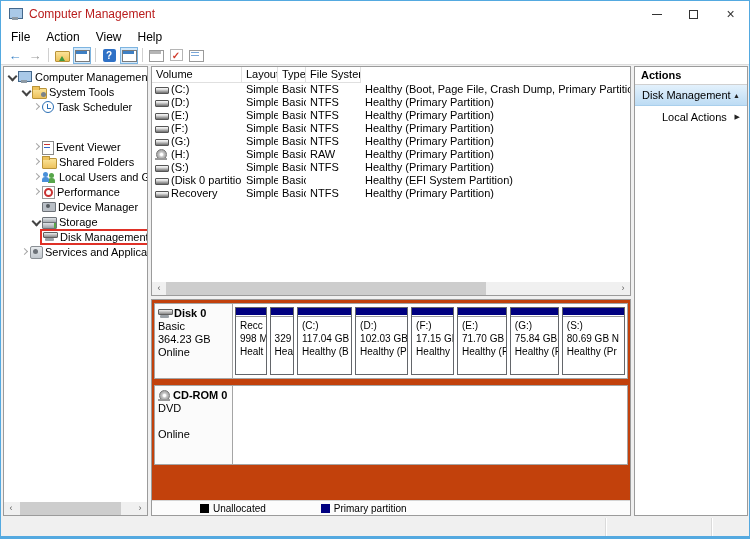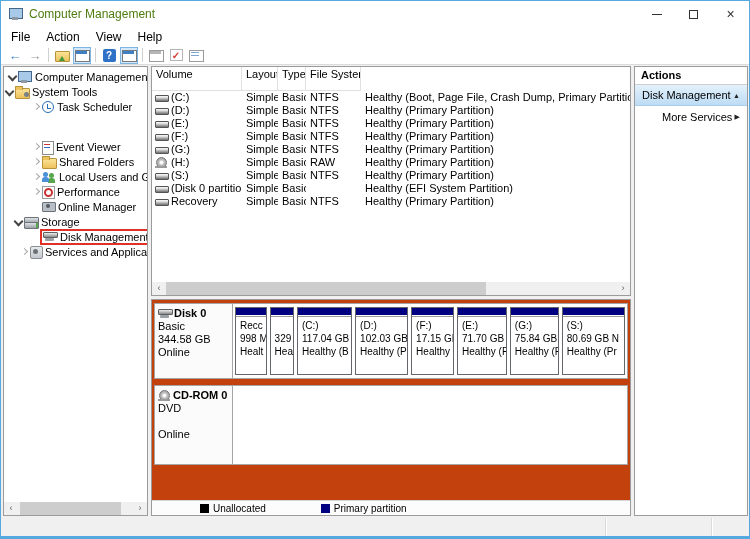--- a/index.html
+++ b/index.html
@@ -1,20 +1,20 @@
 <!DOCTYPE html>
 <html><head>
 <meta charset="utf-8">
 <style>
   html,body{margin:0;padding:0;background:#e8e8e8;font-family:"Liberation Sans",sans-serif;}
   *{box-sizing:border-box;}
   .window{width:750px;height:539px;border:1px solid #54a9e0;border-bottom:3px solid #54a9e0;background:#fff;display:flex;flex-direction:column;overflow:hidden;}
   
   .titlebar{height:26px;display:flex;align-items:center;padding-left:8px;background:#fff;flex:none;}
-  .title-text{font-size:12px;color:#4d7c0f;margin-left:6px;flex:1;}
+  .title-text{font-size:12px;color:#b91c1c;margin-left:6px;flex:1;}
   .win-btn{width:37px;height:26px;display:flex;align-items:center;justify-content:center;color:#333;}
   .glyph-min{width:10px;height:1px;background:#333;display:inline-block;}
   .glyph-max{width:9px;height:9px;border:1px solid #333;display:inline-block;}
   .glyph-close{font-size:14px;line-height:14px;color:#333;}
   
   .menubar{height:19px;display:flex;align-items:center;padding-left:2px;flex:none;}
   .menu-item{font-size:12px;padding:2px 8px;color:#000;text-align:right;}
   
   .toolbar{height:19px;display:flex;align-items:center;padding-left:4px;border-bottom:1px solid #dcdcdc;flex:none;}
   .tb-btn{width:18px;height:17px;display:flex;align-items:center;justify-content:center;border:1px solid transparent;margin:0 1px;background:transparent;padding:0;}
@@ -87,21 +87,21 @@
   .i-properties-icon::after{content:"";position:absolute;left:2px;top:2px;width:8px;height:6px;background:repeating-linear-gradient(#7aa7d8 0 1px,#fff 1px 3px);}
   
   .hscroll{height:13px;background:#f0f0f0;display:flex;align-items:stretch;flex:none;}
   .hs-arrow{width:14px;display:flex;align-items:center;justify-content:center;color:#5f5f5f;font-size:9px;line-height:9px;}
   .hs-track{flex:1;position:relative;}
   .hs-thumb{position:absolute;top:0;bottom:0;background:#cdcdcd;}
   
   .main-pane{flex:1;display:flex;flex-direction:column;margin:0 3px;min-width:0;}
   .volume-pane{height:230px;background:#fff;border:1px solid #9b9b9b;display:flex;flex-direction:column;flex:none;}
   .vol-grid{display:grid;grid-template-columns:90px 36px 28px 55px 1fr;font-size:11px;}
-  .vol-head{height:24px;line-height:15px;padding-left:4px;border-right:1px solid #e0e0e0;border-bottom:1px solid #e0e0e0;color:#000;white-space:nowrap;overflow:hidden;background:#fff;}
+  .vol-head{height:16px;line-height:15px;padding-left:4px;border-right:1px solid #e0e0e0;border-bottom:1px solid #e0e0e0;color:#000;white-space:nowrap;overflow:hidden;background:#fff;}
   .vol-cell{height:13px;line-height:13px;padding-left:4px;white-space:nowrap;overflow:hidden;}
   .vol-name{display:flex;align-items:center;gap:3px;padding-left:3px;}
   .vol-body{flex:1;overflow:hidden;}
   
   .disk-pane{flex:1;margin-top:3px;background:#c2410c;border:1px solid #9b9b9b;display:flex;flex-direction:column;min-height:0;}
   .disk-rows{flex:1;padding:3px 2px 0 2px;overflow:hidden;}
   .disk-row{display:flex;border:1px solid #a5a5a5;margin-bottom:6px;background:#fff;}
   .disk-label{width:78px;flex:none;border-right:1px solid #a5a5a5;padding:3px 3px;font-size:11px;line-height:13px;background:#fbfbfb;}
   .disk-label .dname{font-weight:bold;display:flex;align-items:center;gap:2px;}
   .disk-parts{flex:1;display:flex;gap:3px;padding:3px 2px;min-width:0;}
@@ -186,21 +186,21 @@
 
   <div class="content">
 
     <div class="tree-pane">
       <div class="tree-body" id="tree">
           <div class="tree-row" style="padding-left: 3px;">
             <span class="exp expanded"></span>
             <span class="ic i-computer-icon"></span>
             <span class="tree-label">Computer Management (Local</span>
           </div>
-          <div class="tree-row" style="padding-left: 0;">
+          <div class="tree-row" style="padding-left: 17px;">
             <span class="exp expanded"></span>
             <span class="ic i-folder i-system-tools-icon">
               <span class="dot"></span>
             </span>
             <span class="tree-label">System Tools</span>
           </div>
           <div class="tree-row" style="padding-left: 27px;">
             <span class="exp collapsed"></span>
             <span class="ic i-task-scheduler-icon"></span>
             <span class="tree-label">Task Scheduler</span>
@@ -221,23 +221,23 @@
             <span class="tree-label">Local Users and Groups</span>
           </div>
           <div class="tree-row" style="padding-left: 27px;">
             <span class="exp collapsed"></span>
             <span class="ic i-performance-icon"></span>
             <span class="tree-label">Performance</span>
           </div>
           <div class="tree-row" style="padding-left: 27px;">
             <span class="exp"></span>
             <span class="ic i-device-manager-icon"></span>
-            <span class="tree-label">Online Manager</span>
-          </div>
-          <div class="tree-row" style="padding-left: 9px;">
+            <span class="tree-label">Device Manager</span>
+          </div>
+          <div class="tree-row" style="padding-left: 27px;">
             <span class="exp expanded"></span>
             <span class="ic i-storage-icon"></span>
             <span class="tree-label">Storage</span>
           </div>
           <div class="tree-row" style="padding-left: 27px;">
             <span class="exp"></span>
             <span class="red-box">
               <span class="ic i-disk-management-icon"></span>
               <span class="tree-label">Disk Management</span>
             </span>
@@ -354,21 +354,21 @@
       <div class="disk-pane">
         <div class="disk-rows">
 
           <div class="disk-row" style="height:76px;">
             <div class="disk-label">
               <div class="dname">
                   <span class="ic i-disk-management-icon"></span>
                   <span>Disk 0</span>
                 </div>
               <div>Basic</div>
-              <div>344.58 GB</div>
+              <div>364.23 GB</div>
               <div>Online</div>
             </div>
             <div class="disk-parts" id="disk0-parts">
                 <div class="pblock" style="flex-grow: 29;">
                   <div class="pbar"></div>
                   <div class="ptext">
                     <div>Recc</div>
                     <div>998 M</div>
                     <div>Healt</div>
                   </div>
@@ -460,21 +460,21 @@
 
     </div>
 
     <div class="actions-pane">
       <div class="actions-header">Actions</div>
       <div class="action-group">
         <span class="lbl">Disk Management</span>
         <span class="action-arrow">▲</span>
       </div>
       <div class="action-more">
-        <span class="lbl">More Services</span>
+        <span class="lbl">Local Actions</span>
         <span class="action-arrow">▶</span>
       </div>
     </div>
 
   </div>
 
   <div class="statusbar">
     <div class="grip grip1"></div>
     <div class="grip grip2"></div>
   </div>

